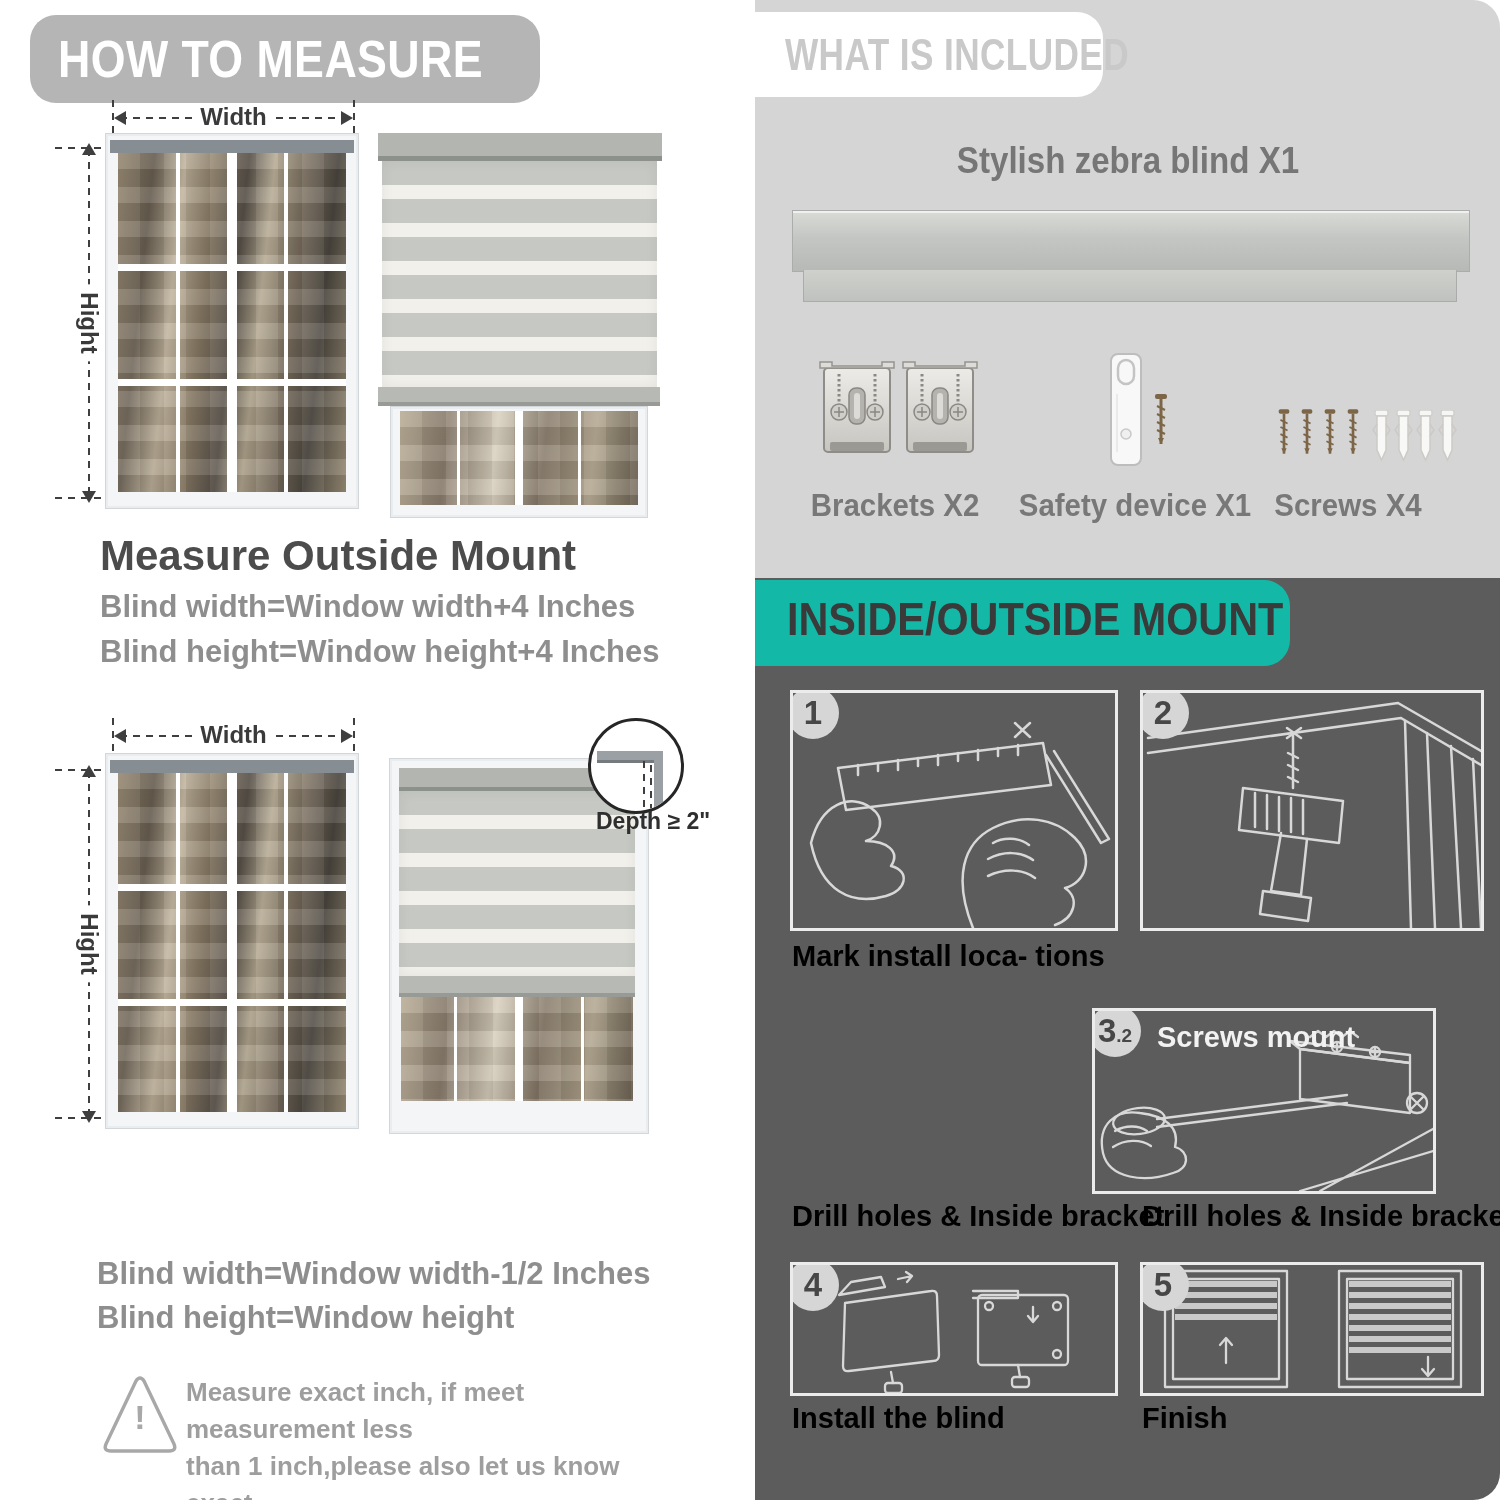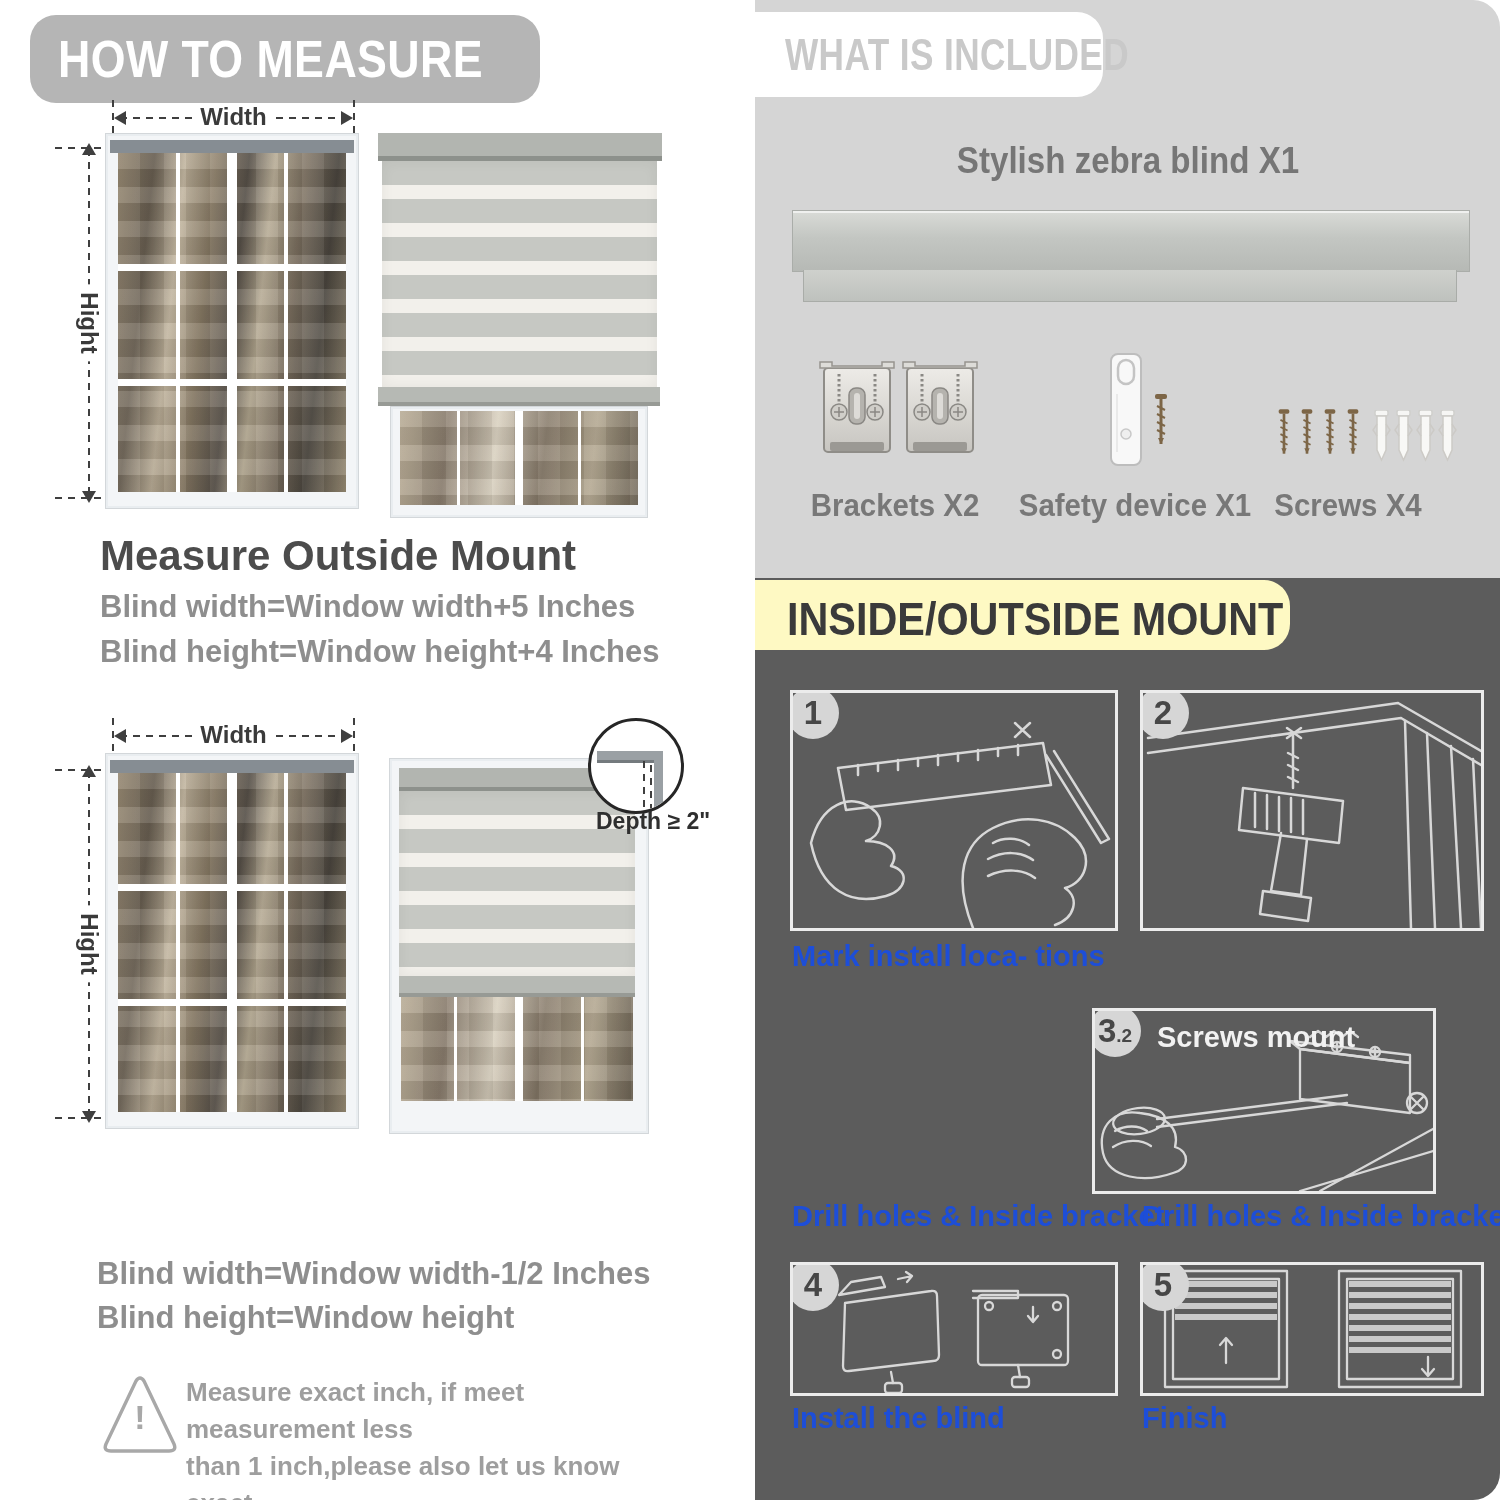--- a/index.html
+++ b/index.html
@@ -7,21 +7,21 @@
           font-family:"Liberation Sans","DejaVu Sans",sans-serif;border-radius:27px;}
   .abs{position:absolute;}
 
   
   .hdr-left{left:30px;top:15px;width:510px;height:88px;background:#b5b5b5;border-radius:26px;}
   .hdr-left span{position:absolute;left:28px;top:0;line-height:88px;font-size:52px;font-weight:bold;
                  color:#ffffff;letter-spacing:.5px;transform:scaleX(.86);transform-origin:left center;white-space:nowrap;}
   .hdr-included{left:755px;top:12px;width:348px;height:85px;background:#ffffff;border-radius:0 26px 26px 0;}
   .hdr-included span{position:absolute;left:30px;top:0;line-height:85px;font-size:44px;font-weight:bold;
                  color:#c9c9c9;letter-spacing:.5px;transform:scaleX(.80);transform-origin:left center;white-space:nowrap;}
-  .hdr-mount{left:755px;top:580px;width:535px;height:70px;background:#fef9c3;border-radius:0 26px 26px 0;}
+  .hdr-mount{left:755px;top:580px;width:535px;height:86px;background:#14b8a6;border-radius:0 26px 26px 0;}
   .hdr-mount span{position:absolute;left:32px;top:0;line-height:78px;font-size:47px;font-weight:bold;
                  color:#3a3a3a;letter-spacing:0;transform:scaleX(.88);transform-origin:left center;white-space:nowrap;}
 
   
   .panel-light{left:755px;top:0;width:745px;height:578px;background:#d5d5d5;}
   .panel-dark{left:755px;top:578px;width:745px;height:922px;background:#5c5c5c;}
 
   
   .dash-h{position:absolute;height:2px;background:repeating-linear-gradient(90deg,#3f3f3f 0 7px,transparent 7px 13px);}
   .dash-v{position:absolute;width:2px;background:repeating-linear-gradient(180deg,#3f3f3f 0 7px,transparent 7px 13px);}
@@ -58,21 +58,21 @@
             border:1px solid #a9aca8;border-top:none;}
   .item-label{position:absolute;font-size:32px;font-weight:bold;color:#787878;text-align:center;transform:scaleX(.92);white-space:nowrap;}
 
   
   .step-box{position:absolute;border:3px solid #ececec;overflow:hidden;}
   .badge{position:absolute;left:-6px;top:-6px;width:52px;height:52px;border-radius:50%;background:#d6d6d6;
          text-align:center;}
   .badge .n{font-size:33px;font-weight:bold;color:#474747;line-height:52px;}
   .badge .s{font-size:19px;font-weight:bold;color:#474747;}
   .inner-label{position:absolute;left:62px;top:10px;font-size:29px;font-weight:bold;color:#f2f2f2;white-space:nowrap;}
-  .caption{position:absolute;font-size:29px;font-weight:bold;color:#1d4ed8;white-space:nowrap;}
+  .caption{position:absolute;font-size:29px;font-weight:bold;color:#000000;white-space:nowrap;}
   .stepsvg{position:absolute;inset:0;width:100%;height:100%;}
 
   
   .callout{position:absolute;border-radius:50%;background:#ffffff;border:3px solid #262626;overflow:hidden;}
   .depth-label{position:absolute;font-size:23px;font-weight:bold;color:#2f2f2f;white-space:nowrap;}
 </style>
 </head>
 <body>
 
 <div class="canvas">
@@ -116,21 +116,21 @@
   <div class="zebra abs" style="left:382px;top:161px;width:275px;height:226px;"></div>
   <div class="botrail abs" style="left:378px;top:387px;width:282px;height:15px;"></div>
   <div class="winframe abs" style="left:390px;top:406px;width:256px;height:110px;">
     <div class="glass photoB" style="left:9px;right:9px;top:4px;bottom:12px;"></div>
     <div class="muntin" style="left:50%;top:4px;bottom:12px;width:8px;transform:translateX(-50%);"></div>
     <div class="muntin" style="left:66px;top:4px;bottom:12px;width:3px;"></div>
     <div class="muntin" style="right:66px;top:4px;bottom:12px;width:3px;"></div>
   </div>
 
   <div class="sec-title" style="left:100px;top:532px;">Measure Outside Mount</div>
-  <div class="sec-line" style="left:100px;top:589px;">Blind width=Window width+5 Inches</div>
+  <div class="sec-line" style="left:100px;top:589px;">Blind width=Window width+4 Inches</div>
   <div class="sec-line" style="left:100px;top:634px;">Blind height=Window height+4 Inches</div>
 
   <div class="abs" style="left:112px;top:718px;width:243px;height:48px;">
     <div class="dash-h" style="top:17px;left:8px;right:8px;"></div>
     <div class="ah" style="left:2px;top:11px;border-left:0;border-right:12px solid #3f3f3f;"></div>
     <div class="ah" style="right:2px;top:11px;border-right:0;border-left:12px solid #3f3f3f;"></div>
     <div class="dash-v" style="left:0;top:0;height:48px;"></div>
     <div class="dash-v" style="right:0;top:0;height:48px;"></div>
     <span class="dim-chip" style="left:50%;top:3px;transform:translateX(-50%);">Width</span>
   </div>

